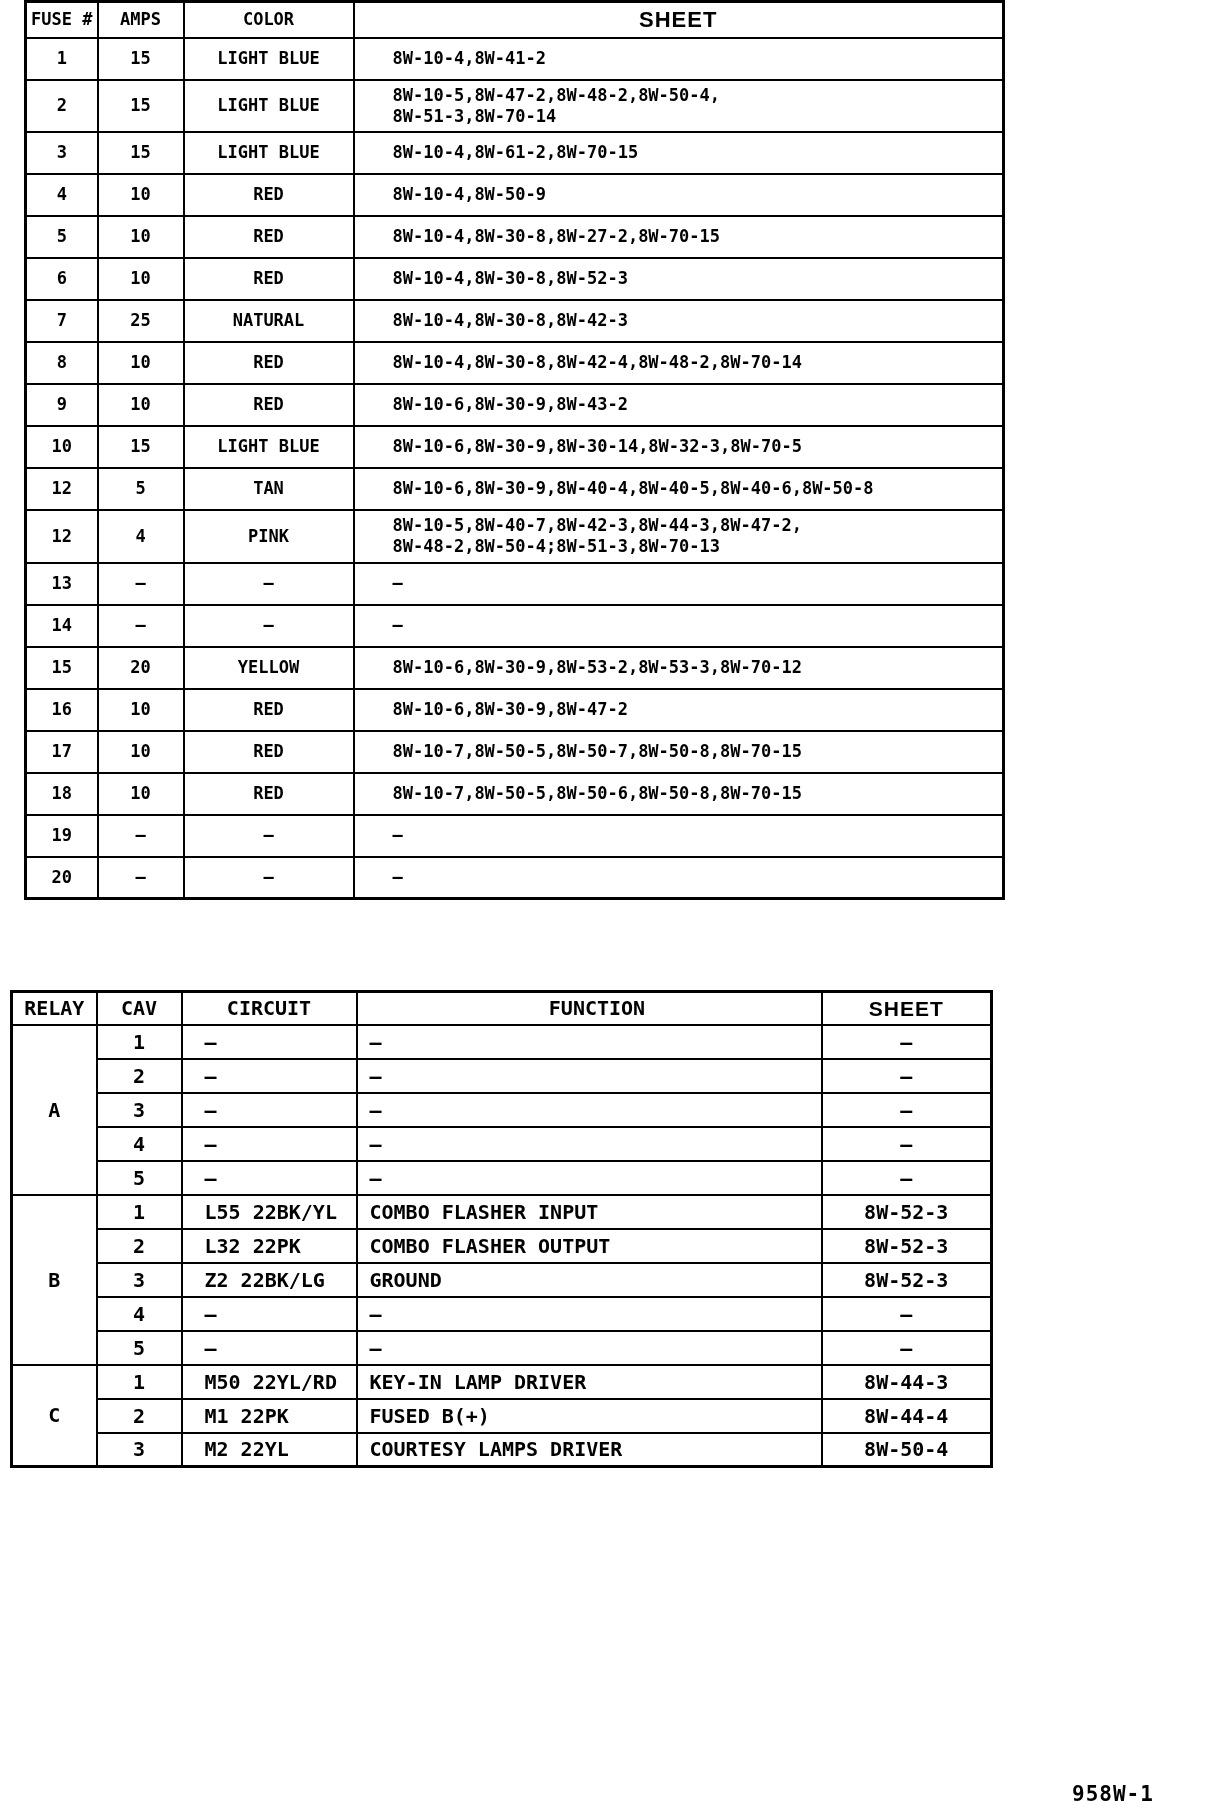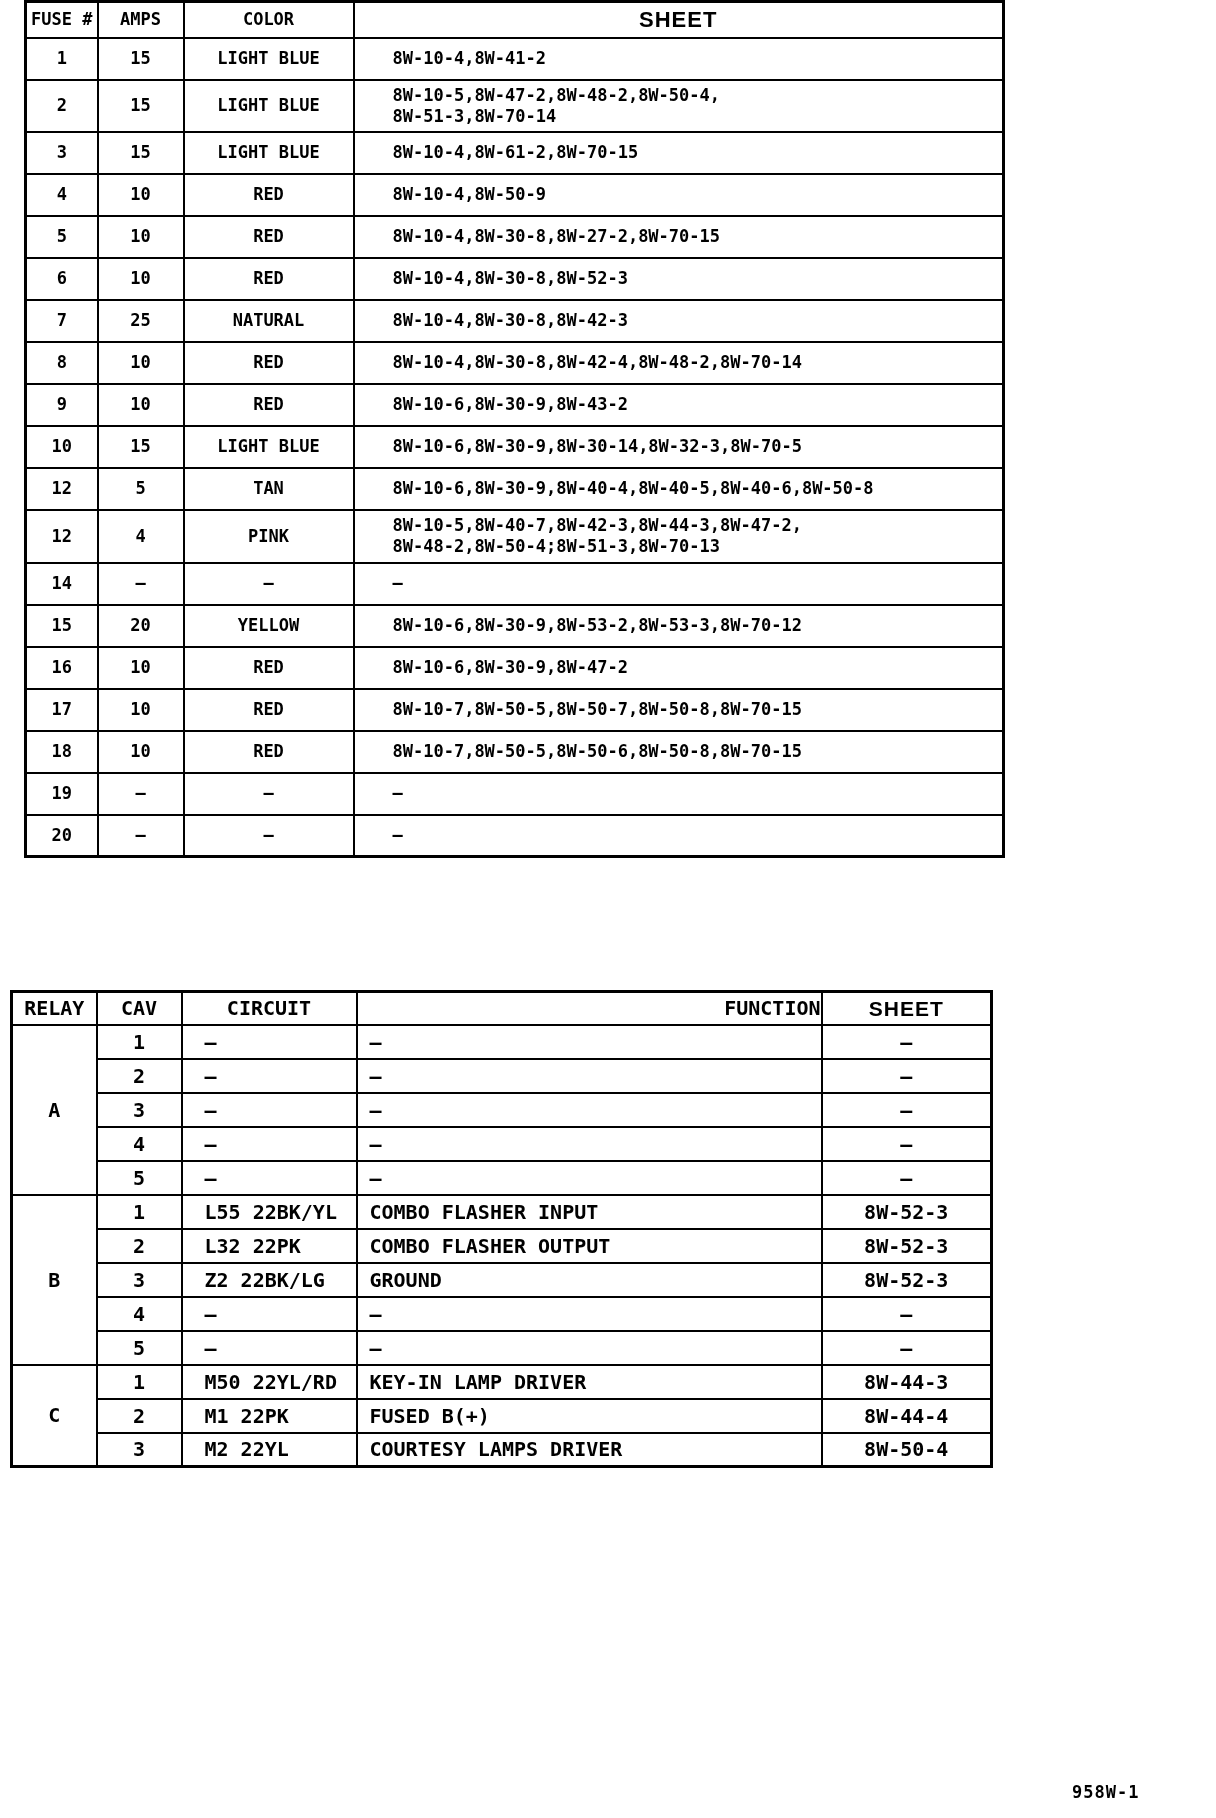--- a/index.html
+++ b/index.html
@@ -55,31 +55,31 @@
     line-height: 1.2;
   }
   .relay-table th { height: 33px; }
   .relay-table td { height: 34px; padding: 2px 6px; }
   .relay-table th.sheet-head {
     font-family: "Liberation Sans", sans-serif;
     font-size: 21px;
     letter-spacing: 1px;
     text-align: center;
   }
-  .relay-table th.h-left { text-align: right; padding-left: 16px; }
+  .relay-table th.h-left { text-align: center; padding-left: 16px; }
   .relay-table td.circuit-cell { text-align: left; padding-left: 22px; }
   .relay-table td.function-cell { text-align: left; padding-left: 12px; }
   .relay-table td.relay-cell { text-align: center; vertical-align: middle; }
 
   
   .page-number {
     position: absolute;
     left: 1072px;
     top: 1782px;
-    font-size: 17px;
+    font-size: 21px;
     letter-spacing: 1px;
   }
 </style>
 </head>
 <body>
 
 <table class="fuse-table">
   <colgroup>
     <col style="width:72px">
     <col style="width:86px">
@@ -174,20 +174,26 @@
   </tr>
 
   <tr>
     <td class="c-center">12</td>
     <td class="c-center">4</td>
     <td class="c-center">PINK</td>
     <td class="sheet-cell">8W-10-5,8W-40-7,8W-42-3,8W-44-3,8W-47-2,
 8W-48-2,8W-50-4;8W-51-3,8W-70-13</td>
   </tr>
 
+  <tr>
+    <td class="c-center">13</td>
+    <td class="c-center">—</td>
+    <td class="c-center">—</td>
+    <td class="sheet-cell">—</td>
+  </tr>
 
   <tr>
     <td class="c-center">14</td>
     <td class="c-center">—</td>
     <td class="c-center">—</td>
     <td class="sheet-cell">—</td>
   </tr>
 
   <tr>
     <td class="c-center">15</td>

